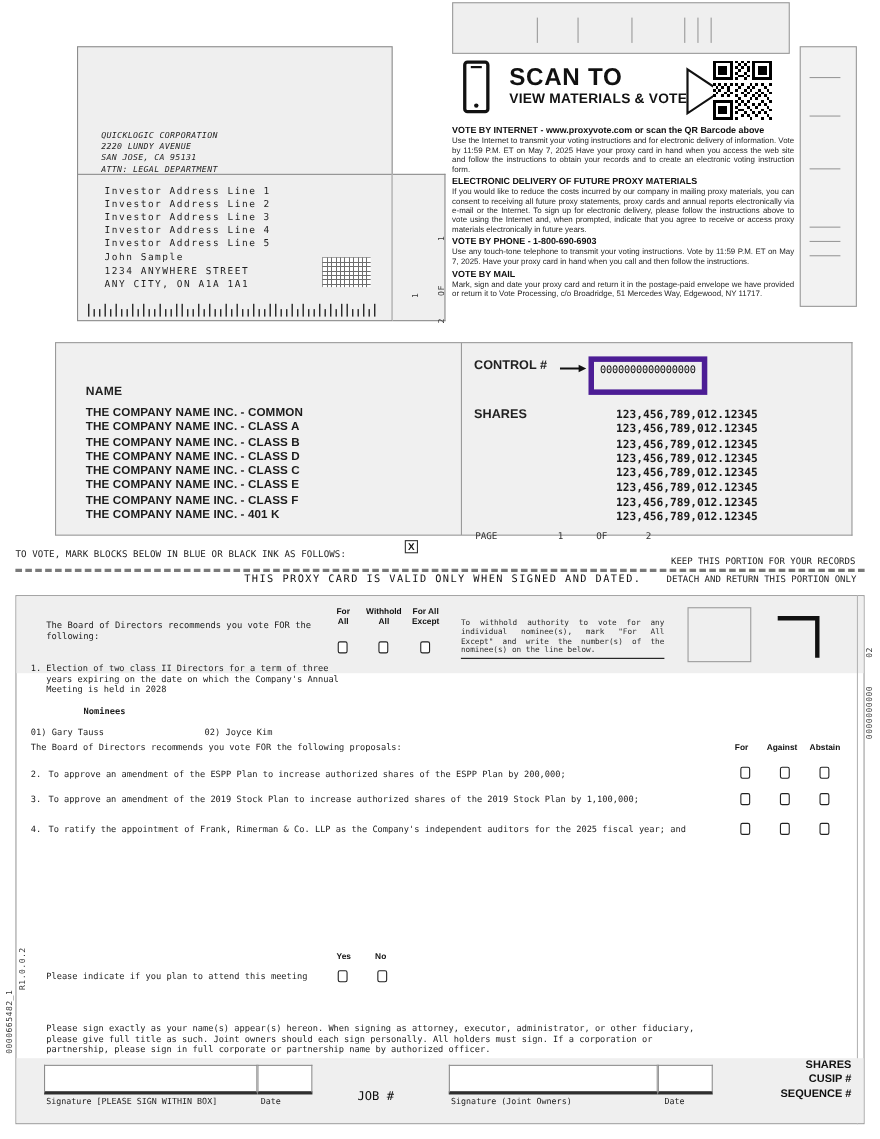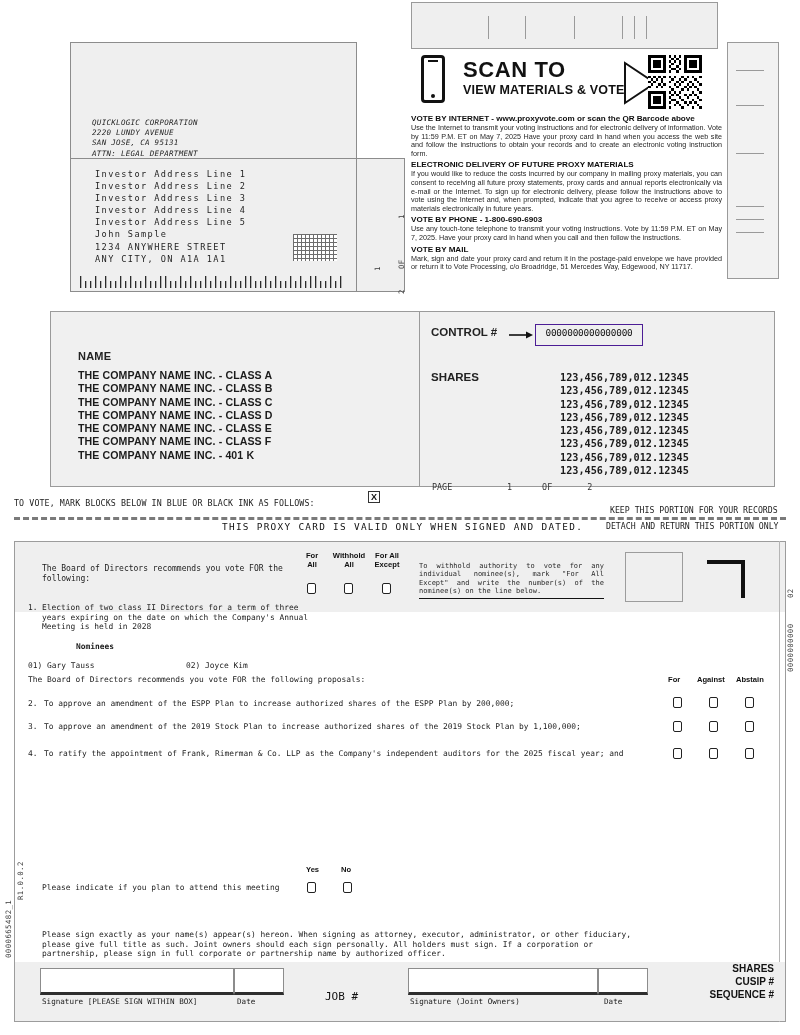--- a/index.html
+++ b/index.html
@@ -142,22 +142,22 @@
   #company-list {
     left: 78px; top: 369px; width: 330px;
     font-size: 10.6px; font-weight: bold; color: #1b1b1b;
     line-height: 13.3px; letter-spacing: .1px;
   }
   #ctrl-label {
     left: 431px; top: 326px; font-size: 11.5px; font-weight: bold; color: #222;
   }
   #ctrl-arrow { left: 509px; top: 330px; }
   #ctrl-box {
-    left: 535px; top: 324px; width: 108px; height: 22px;
-    border: 1px solid #4c1d95; background: #efefef; box-sizing: border-box;
+    left: 535px; top: 324px; width: 108px; height: 35px;
+    border: 5px solid #4c1d95; background: #efefef; box-sizing: border-box;
   }
   #ctrl-num {
     font-family: "DejaVu Sans Mono", monospace;
     font-size: 9.4px; color: #141414; text-align: center;
     line-height: 16px; letter-spacing: -.2px;
   }
   #shares-label {
     left: 431px; top: 371px; font-size: 11.5px; font-weight: bold; color: #222;
   }
   #shares-list {
@@ -533,24 +533,25 @@
     <div class="vbody">Use any touch-tone telephone to transmit your voting instructions. Vote by 11:59 P.M. ET on May 7, 2025. Have your proxy card in hand when you call and then follow the instructions.</div>
     <div class="vhead">VOTE BY MAIL</div>
     <div class="vbody">Mark, sign and date your proxy card and return it in the postage-paid envelope we have provided or return it to Vote Processing, c/o Broadridge, 51 Mercedes Way, Edgewood, NY 11717.</div>
   </div>
 
   <div class="abs panel" id="band-left"></div>
   <div class="abs panel" id="band-right"></div>
 
   <div class="abs" id="name-label">NAME</div>
   <div class="abs" id="company-list">
+    <div>THE COMPANY NAME INC. - COMMON</div>
     <div>THE COMPANY NAME INC. - CLASS A</div>
     <div>THE COMPANY NAME INC. - CLASS B</div>
+    <div>THE COMPANY NAME INC. - CLASS D</div>
     <div>THE COMPANY NAME INC. - CLASS C</div>
-    <div>THE COMPANY NAME INC. - CLASS D</div>
     <div>THE COMPANY NAME INC. - CLASS E</div>
     <div>THE COMPANY NAME INC. - CLASS F</div>
     <div>THE COMPANY NAME INC. - 401 K</div>
   </div>
 
   <div class="abs" id="ctrl-label">CONTROL #</div>
   <svg class="abs" id="ctrl-arrow" width="24" height="10" viewBox="0 0 24 10">
     <line x1="0" y1="5" x2="19" y2="5" stroke="#111" stroke-width="1.6"></line>
     <polygon points="24,5 17,1.5 17,8.5" fill="#111"></polygon>
   </svg>

